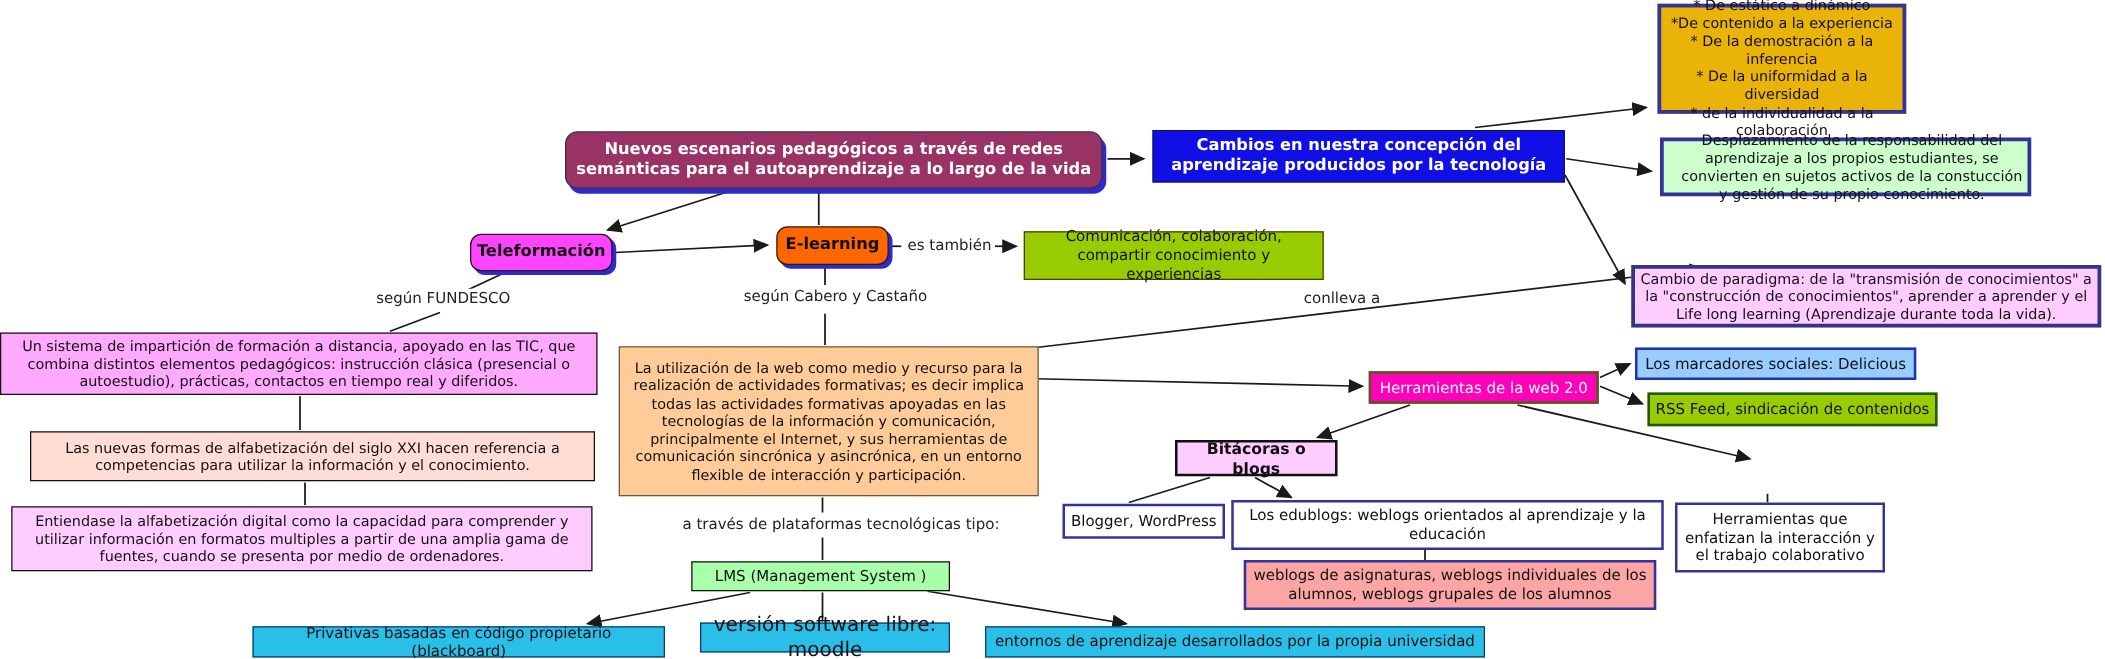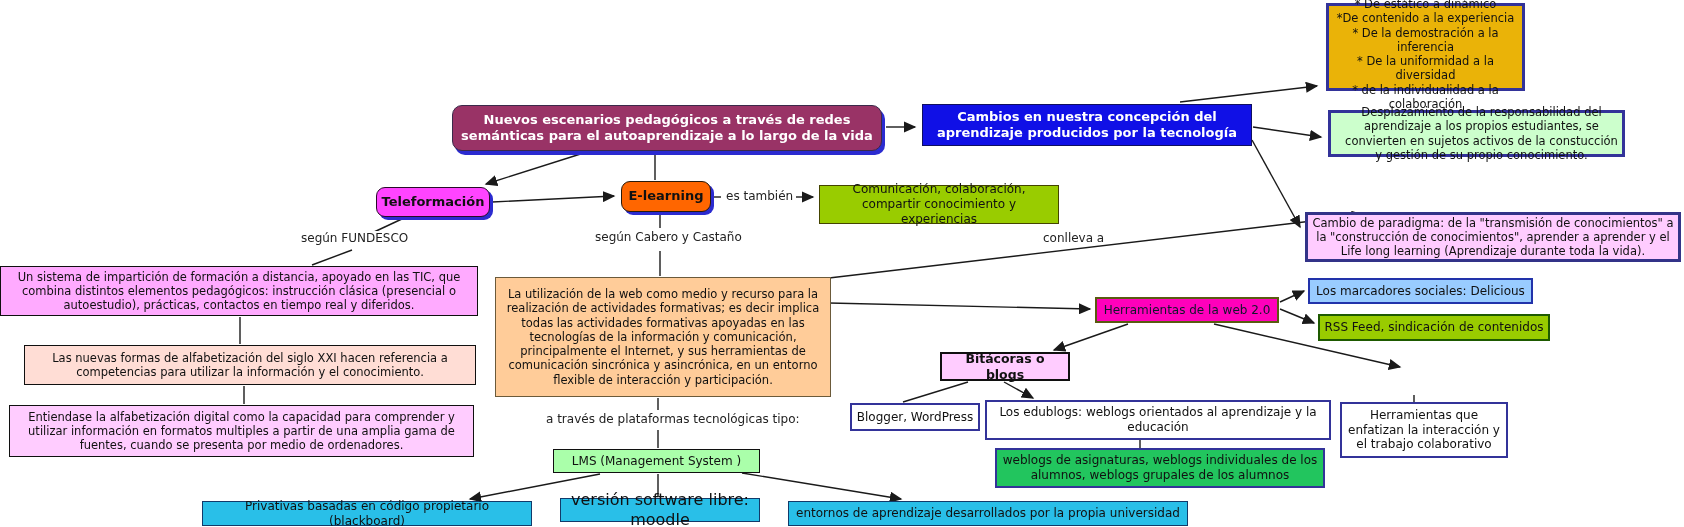--- a/index.html
+++ b/index.html
@@ -24,27 +24,27 @@
            border:1.5px solid #2a1a0a;border-radius:9px;box-shadow:3px 3px 0 #2b2bd0;}
   .n-comun{left:819px;top:185px;width:240px;height:39px;background:#99cc00;border:1.5px solid #444400;font-size:12px;}
   .n-pink1{left:0;top:266px;width:478px;height:50px;background:#ffaaff;border:1.5px solid #101010;font-size:11.5px;}
   .n-salmon{left:24px;top:345px;width:452px;height:40px;background:#ffddd5;border:1.5px solid #101010;font-size:11.5px;}
   .n-entien{left:9px;top:405px;width:465px;height:52px;background:#ffccff;border:1.5px solid #101010;font-size:11.5px;}
   .n-orange{left:495px;top:277px;width:336px;height:120px;background:#ffcc99;border:1.5px solid #6b5a3a;font-size:11.5px;}
   .n-lms{left:553px;top:449px;width:207px;height:24px;background:#aaffaa;border:1.5px solid #101010;font-size:12px;}
   .n-priv{left:202px;top:501px;width:330px;height:25px;background:#29bfe8;border:1.5px solid #123a6a;font-size:12px;}
   .n-moodle{left:560px;top:498px;width:200px;height:24px;background:#29bfe8;border:1.5px solid #123a6a;font-size:16px;}
   .n-entor{left:788px;top:501px;width:400px;height:25px;background:#29bfe8;border:1.5px solid #123a6a;font-size:12px;}
-  .n-web20{left:1095px;top:297px;width:184px;height:26px;background:#ff00bb;color:#0f172a;border:2.5px solid #5a5a10;font-size:12px;}
+  .n-web20{left:1095px;top:297px;width:184px;height:26px;background:#ff00bb;color:#ffffff;border:2.5px solid #5a5a10;font-size:12px;}
   .n-marc{left:1308px;top:278px;width:225px;height:26px;background:#99ccff;border:2px solid #2233aa;font-size:12px;}
   .n-rss{left:1318px;top:314px;width:232px;height:27px;background:#99cc00;border:2px solid #1e5a00;font-size:12px;}
   .n-bitac{left:940px;top:352px;width:130px;height:29px;background:#ffccff;border:2.5px solid #101010;font-weight:bold;font-size:12.5px;}
   .n-blogger{left:850px;top:403px;width:130px;height:28px;background:#fff;border:2px solid #333399;font-size:12px;}
   .n-edub{left:985px;top:400px;width:346px;height:40px;background:#fff;border:2.5px solid #333399;font-size:12px;}
-  .n-weblogs{left:995px;top:448px;width:330px;height:40px;background:#22c55e;border:2.5px solid #333399;font-size:12px;}
+  .n-weblogs{left:995px;top:448px;width:330px;height:40px;background:#fca5a5;border:2.5px solid #333399;font-size:12px;}
   .n-wiki{left:1385px;top:369px;width:62px;height:18px;background:#ffff00;border:1.5px solid #101010;font-size:12px;margin-top:48px;}
   .n-wikidef{left:1340px;top:402px;width:168px;height:56px;background:#fff;border:2px solid #333399;font-size:12px;}
 
   .l-estamb{left:723px;top:189px;}
   .l-fund{left:298px;top:231px;}
   .l-cabero{left:592px;top:230px;}
   .l-conll{left:1040px;top:231px;background:transparent;}
   .l-plat{left:543px;top:412px;}
 </style>
 </head>

